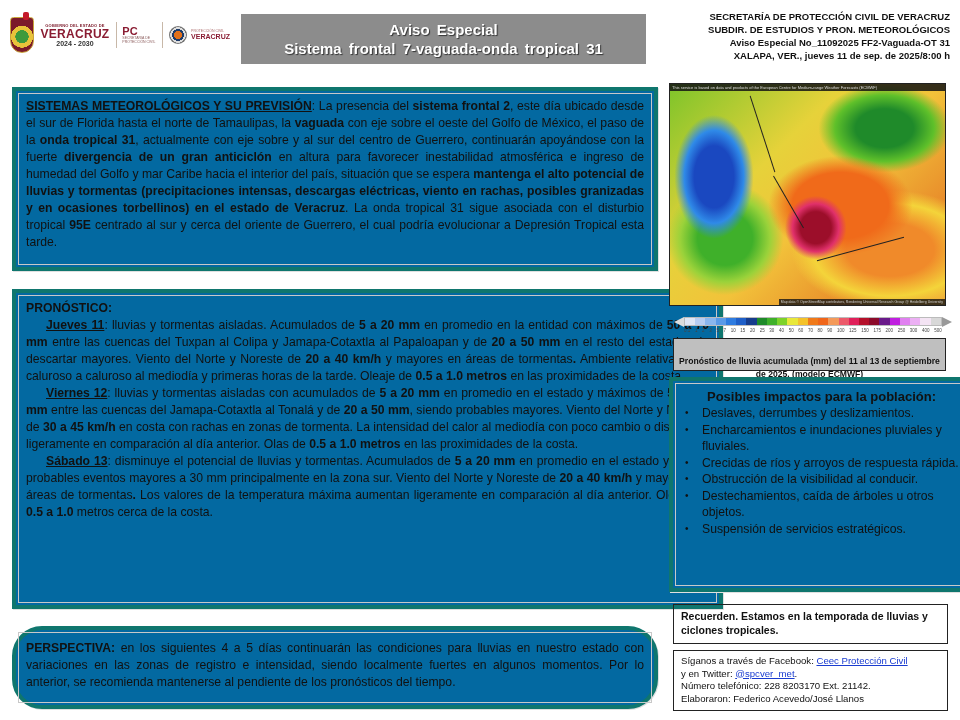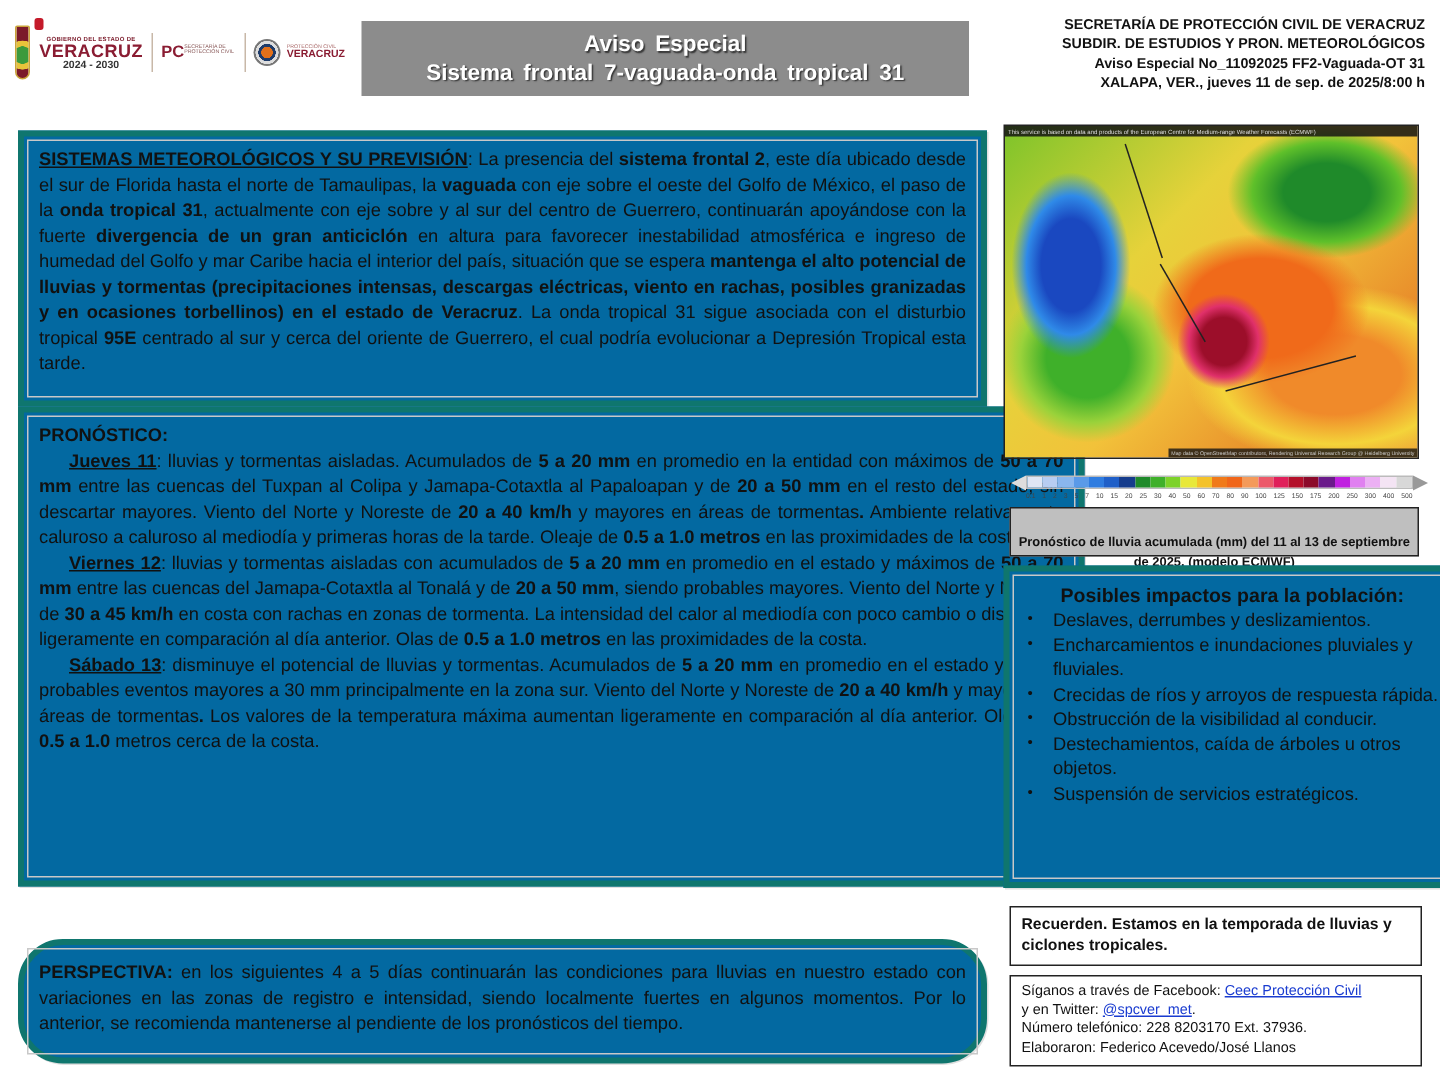--- a/index.html
+++ b/index.html
@@ -8,21 +8,21 @@
 
   
   .logos { position: absolute; left: 10px; top: 10px; width: 220px; height: 50px; display: flex; align-items: center; gap: 6px; }
   .shield { width: 30px; height: 36px; border-radius: 4px 4px 14px 14px; background: radial-gradient(circle at 50% 55%, #3c9a3c 0 30%, #e8c33a 31% 50%, #7b1a2a 51%); border: 1px solid #c9a43a; position: relative; }
   .shield::before { content: ""; position: absolute; left: 12px; top: -6px; width: 6px; height: 8px; background: #c41a2a; border-radius: 2px; }
   .gov { display: flex; flex-direction: column; align-items: center; line-height: 1; }
   .gov .small { font-size: 4px; font-weight: bold; color: #7b1a2a; letter-spacing: 0.2px; }
   .gov .big { font-size: 12px; font-weight: bold; color: #8a1c32; letter-spacing: 0.3px; }
   .gov .years { font-size: 7px; font-weight: bold; color: #333; }
   .sep { width: 1px; height: 26px; background: #c8b8a8; }
-  .pc { display: flex; flex-direction: row; line-height: 1; }
+  .pc { display: flex; flex-direction: column; line-height: 1; }
   .pc .pcbig { font-size: 11px; font-weight: bold; color: #8a1c32; }
   .pc .pcsmall { font-size: 3.5px; color: #8a5a5a; width: 34px; }
   .pcver { display: flex; align-items: center; gap: 4px; }
   .seal { width: 18px; height: 18px; border-radius: 50%; background: radial-gradient(circle, #e2701a 0 30%, #1f3c6a 31% 45%, #ddd 46% 60%, #777 61%); }
   .pcver .txt { display: flex; flex-direction: column; line-height: 1; }
   .pcver .t1 { font-size: 3.5px; color: #aa6a6a; }
   .pcver .t2 { font-size: 7px; font-weight: bold; color: #8a1c32; }
 
   
   .title-box { position: absolute; left: 241px; top: 14px; width: 405px; height: 50px; background: #8c8c8c; display: flex; flex-direction: column; align-items: center; justify-content: center; }
@@ -32,21 +32,21 @@
   .hdr-right { position: absolute; right: 10px; top: 10px; text-align: right; font-size: 9.5px; font-weight: bold; line-height: 13px; color: #111; }
 
   
   .box { position: absolute; border: 4px solid #0f766e; background: #0369a1; padding: 2px; box-shadow: 1px 1px 0 #e0e0e0; }
   .box .inner { border: 1px solid #c8c8c8; width: 100%; height: 100%; padding: 4px 7px; font-size: 12.2px; line-height: 17px; text-align: justify; }
   .b { font-weight: bold; }
   .u { text-decoration: underline; font-weight: bold; }
   .ind { padding-left: 20px; }
 
   #box-sistemas { left: 12px; top: 87px; width: 646px; height: 184px; }
-  #box-pronostico { left: 12px; top: 271px; width: 711px; height: 320px; }
+  #box-pronostico { left: 12px; top: 289px; width: 711px; height: 320px; }
   #box-perspectiva { left: 12px; top: 626px; width: 646px; height: 83px; border-radius: 30px; }
   #box-perspectiva .inner { padding-top: 7px; }
 
   
   .map { position: absolute; left: 669px; top: 83px; width: 277px; height: 223px; border: 1px solid #222; overflow: hidden;
     background:
       radial-gradient(ellipse 14% 18% at 53% 65%, #9c0e2a 0 40%, #e0306a 60%, transparent 80%),
       radial-gradient(ellipse 35% 30% at 62% 55%, #f06a1a 0 50%, transparent 75%),
       radial-gradient(ellipse 30% 25% at 78% 20%, #1f8a2a 0 35%, #5fc02a 60%, transparent 80%),
       radial-gradient(ellipse 18% 35% at 16% 42%, #1a48c0 0 40%, #2f8ae8 60%, transparent 80%),
@@ -230,15 +230,15 @@
       <li>Suspensión de servicios estratégicos.</li>
     </ul>
   </div>
 </div>
 
 <div class="recuerden">Recuerden. Estamos en la temporada de lluvias  y ciclones tropicales.</div>
 
 <div class="contacto">
   <div><span>Síganos a través de Facebook: </span><a>Ceec Protección Civil</a></div>
   <div><span>y en Twitter: </span><a>@spcver_met</a><span>.</span></div>
-  <div>Número telefónico:  228 8203170 Ext. 37936.</div>
+  <div>Número telefónico:  228 8203170 Ext. 21142.</div>
   <div>Elaboraron: Federico Acevedo/José Llanos</div>
 </div>
 
 </body></html>

